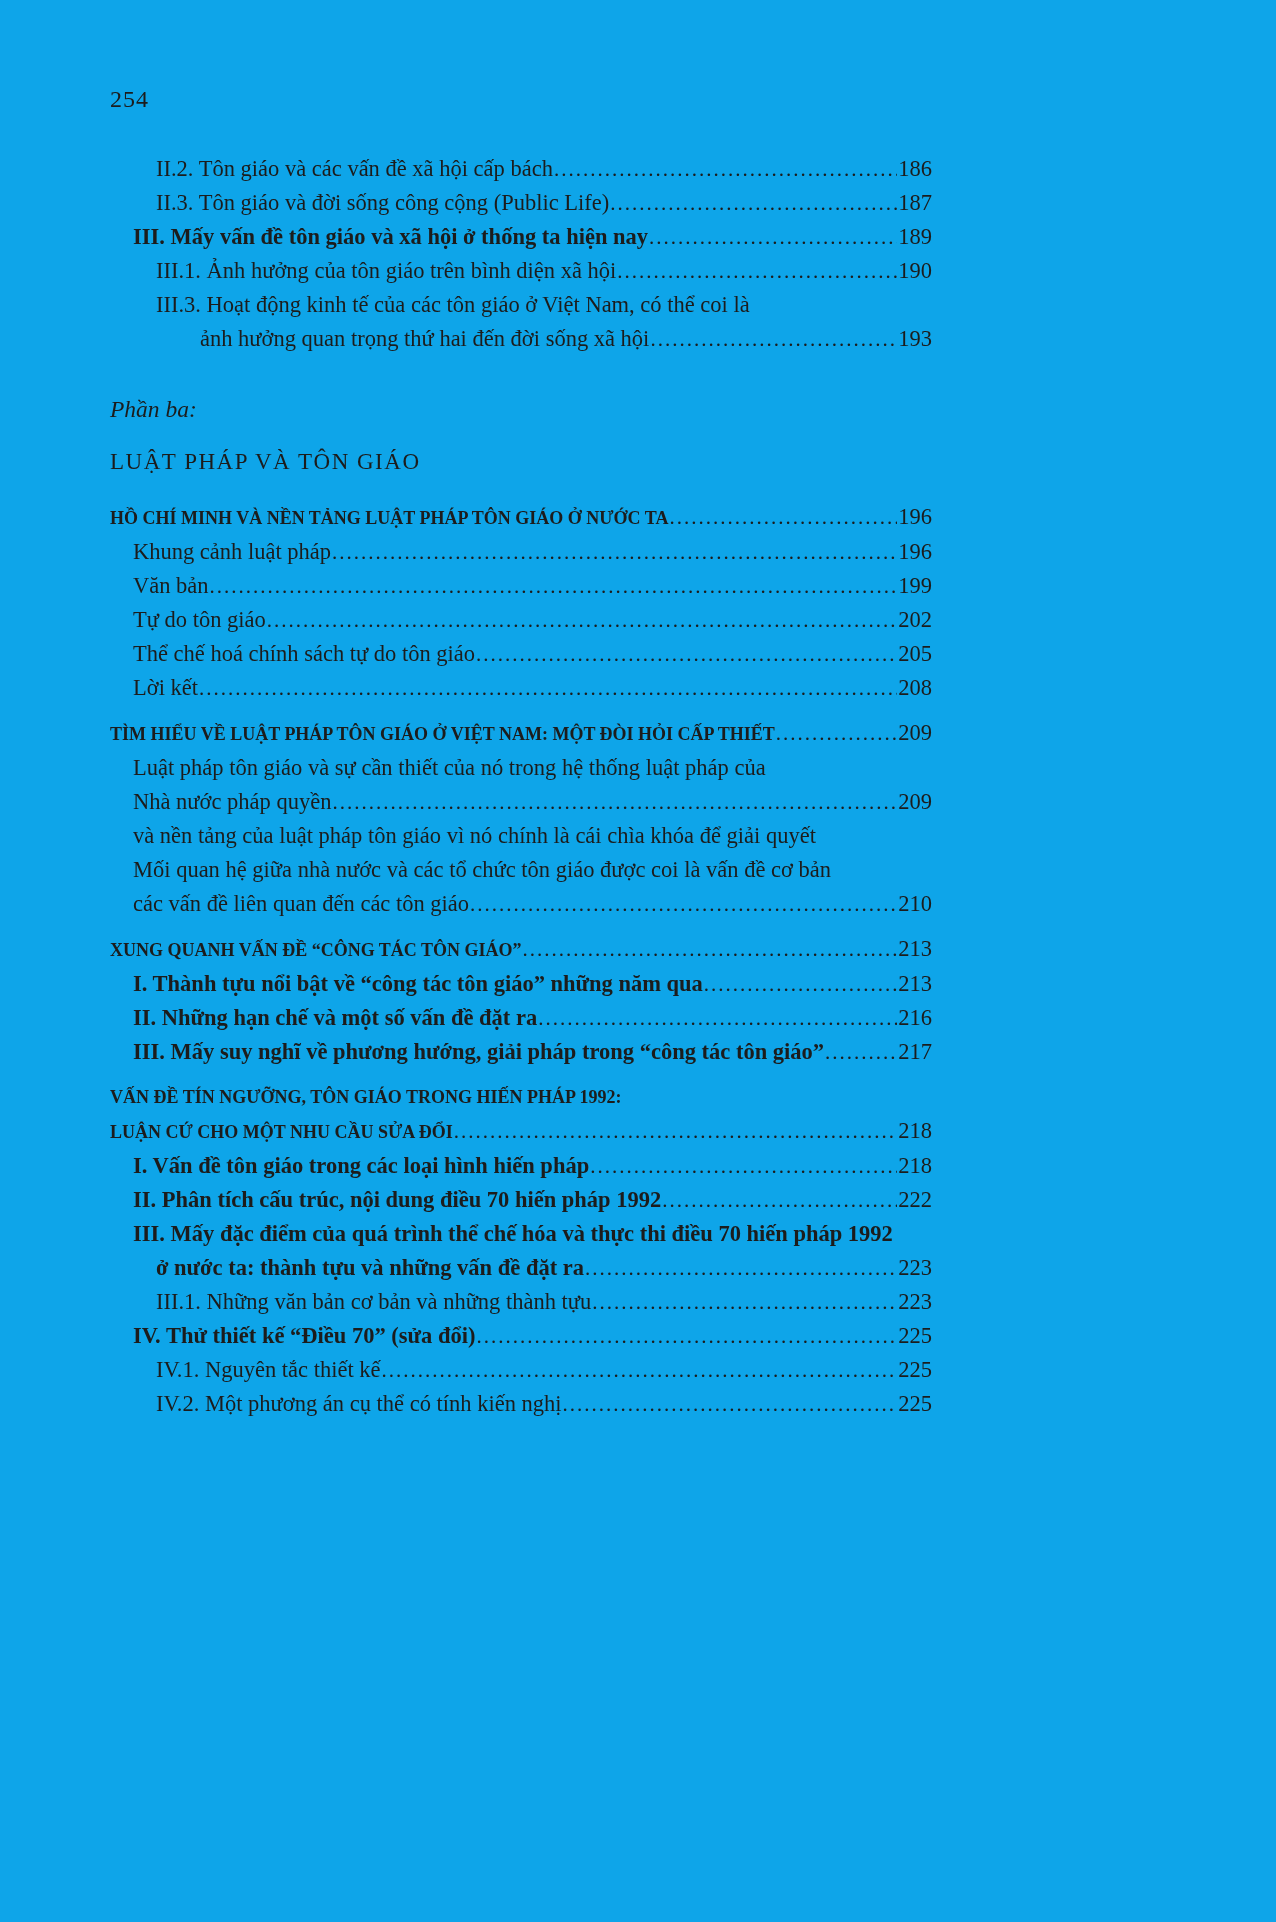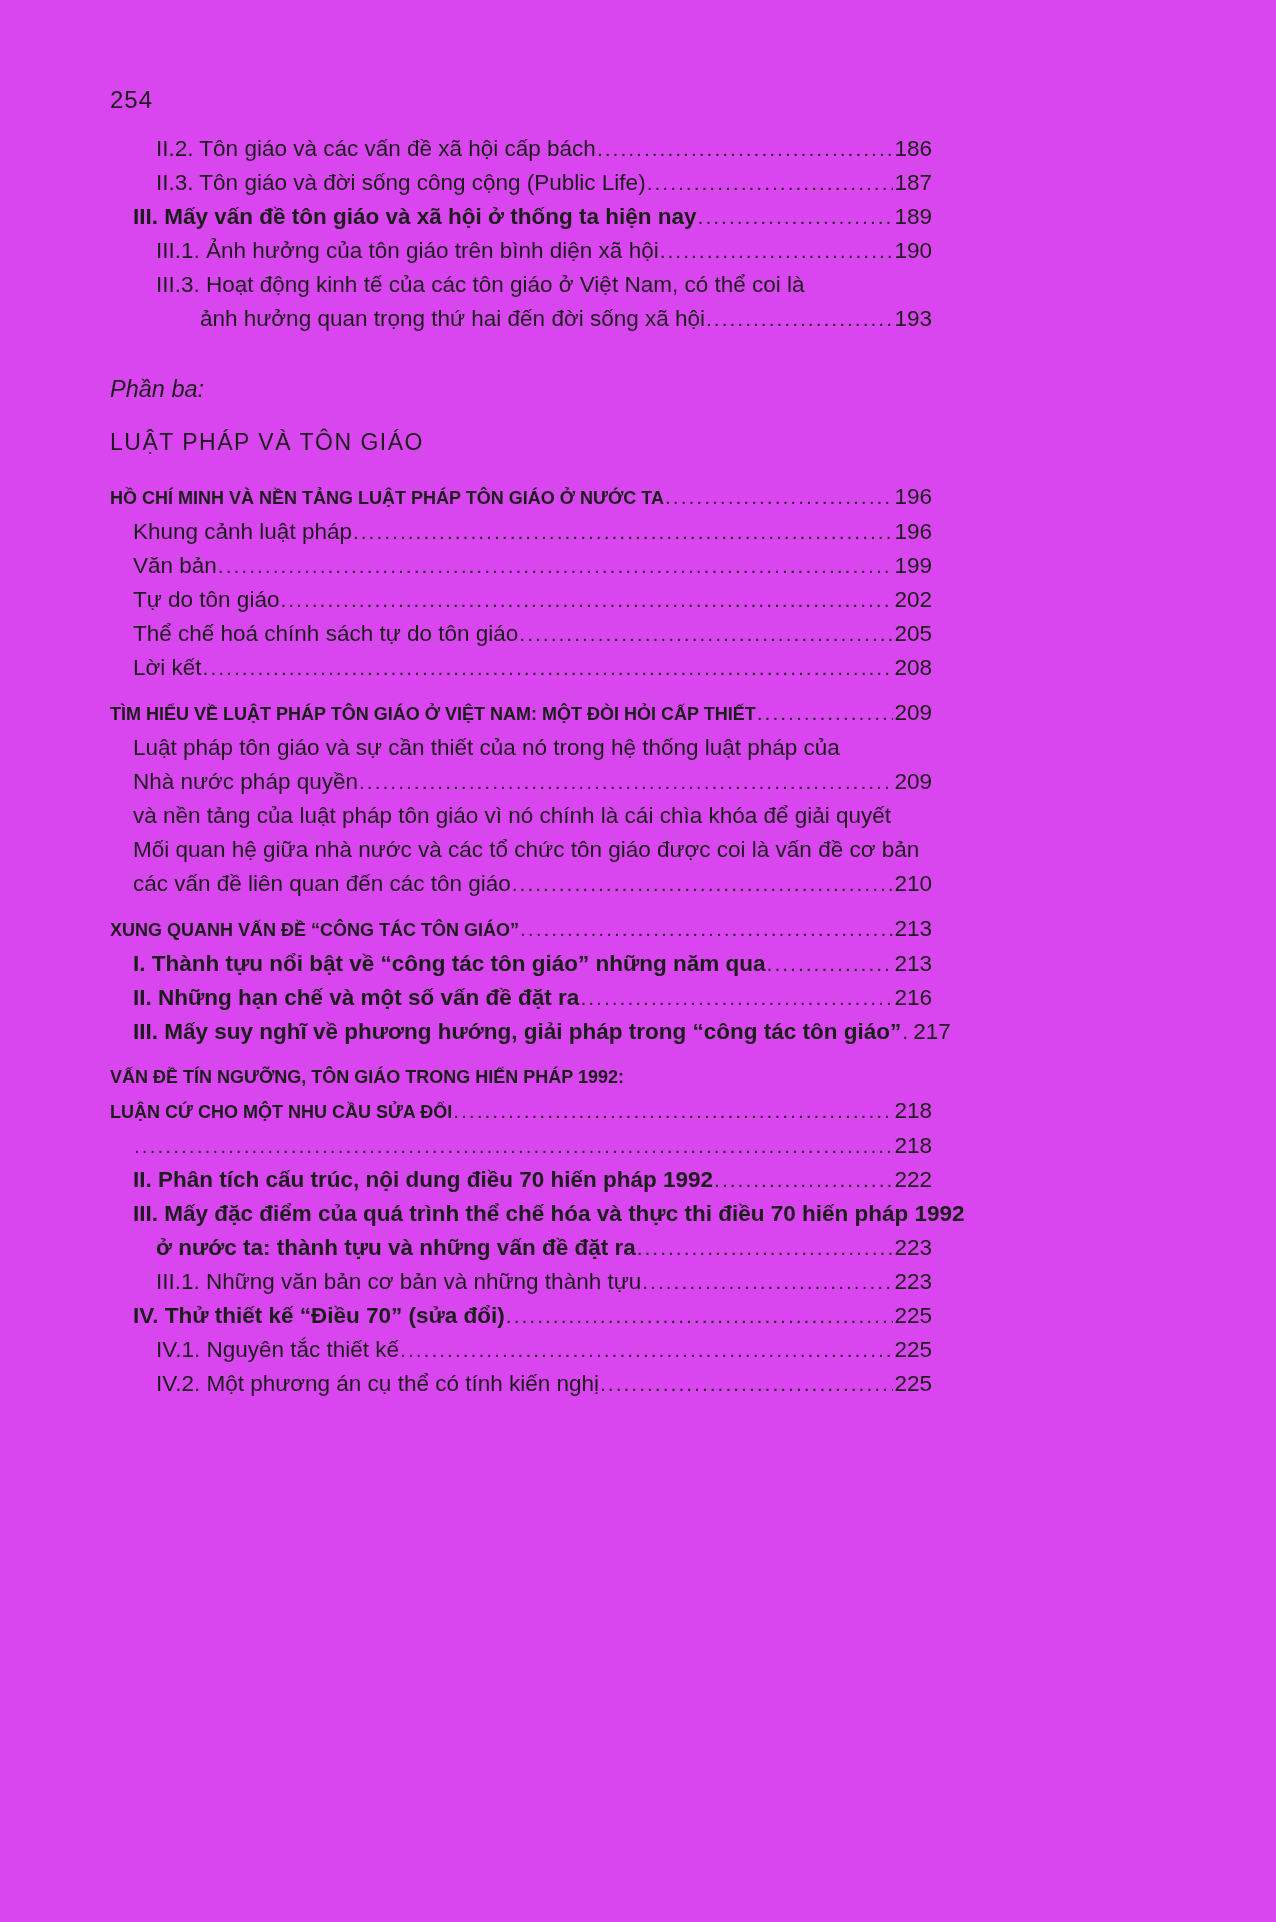--- a/index.html
+++ b/index.html
@@ -1,35 +1,35 @@
 <!DOCTYPE html>
 <html><head>
 <meta charset="utf-8">
 <style>
   html, body { margin: 0; padding: 0; background: #e9e9e9; }
   .book-page {
     position: relative;
     width: 1276px;
     height: 1922px;
     margin: 0 auto;
-    background: #d946ef;
-    font-family: Liberation Sans, sans-serif;
+    background: #0ea5e9;
+    font-family: Liberation Serif, serif;
     color: #1c1c1c;
     overflow: hidden;
   }
   .page-number-top {
     position: absolute;
     top: 86px;
     left: 110px;
     font-size: 24px;
     letter-spacing: 1px;
   }
   .content {
     position: absolute;
-    top: 132px;
+    top: 152px;
     left: 110px;
     width: 822px;
   }
   .entry { }
   .line {
     display: flex;
     align-items: baseline;
     font-size: 22.5px;
     line-height: 34px;
   }
@@ -228,20 +228,21 @@
             <span class="txt">VẤN ĐỀ TÍN NGƯỠNG, TÔN GIÁO TRONG HIẾN PHÁP 1992:</span>
           </div>
           <div class="line indent-0">
             <span class="txt">LUẬN CỨ CHO MỘT NHU CẦU SỬA ĐỔI</span>
             <span class="dots"></span>
             <span class="pg">218</span>
           </div>
         </div>
         <div class="entry bold">
           <div class="line indent-1">
+            <span class="txt">I. Vấn đề tôn giáo trong các loại hình hiến pháp</span>
             <span class="dots"></span>
             <span class="pg">218</span>
           </div>
         </div>
         <div class="entry bold">
           <div class="line indent-1">
             <span class="txt">II. Phân tích cấu trúc, nội dung điều 70 hiến pháp 1992</span>
             <span class="dots"></span>
             <span class="pg">222</span>
           </div>

